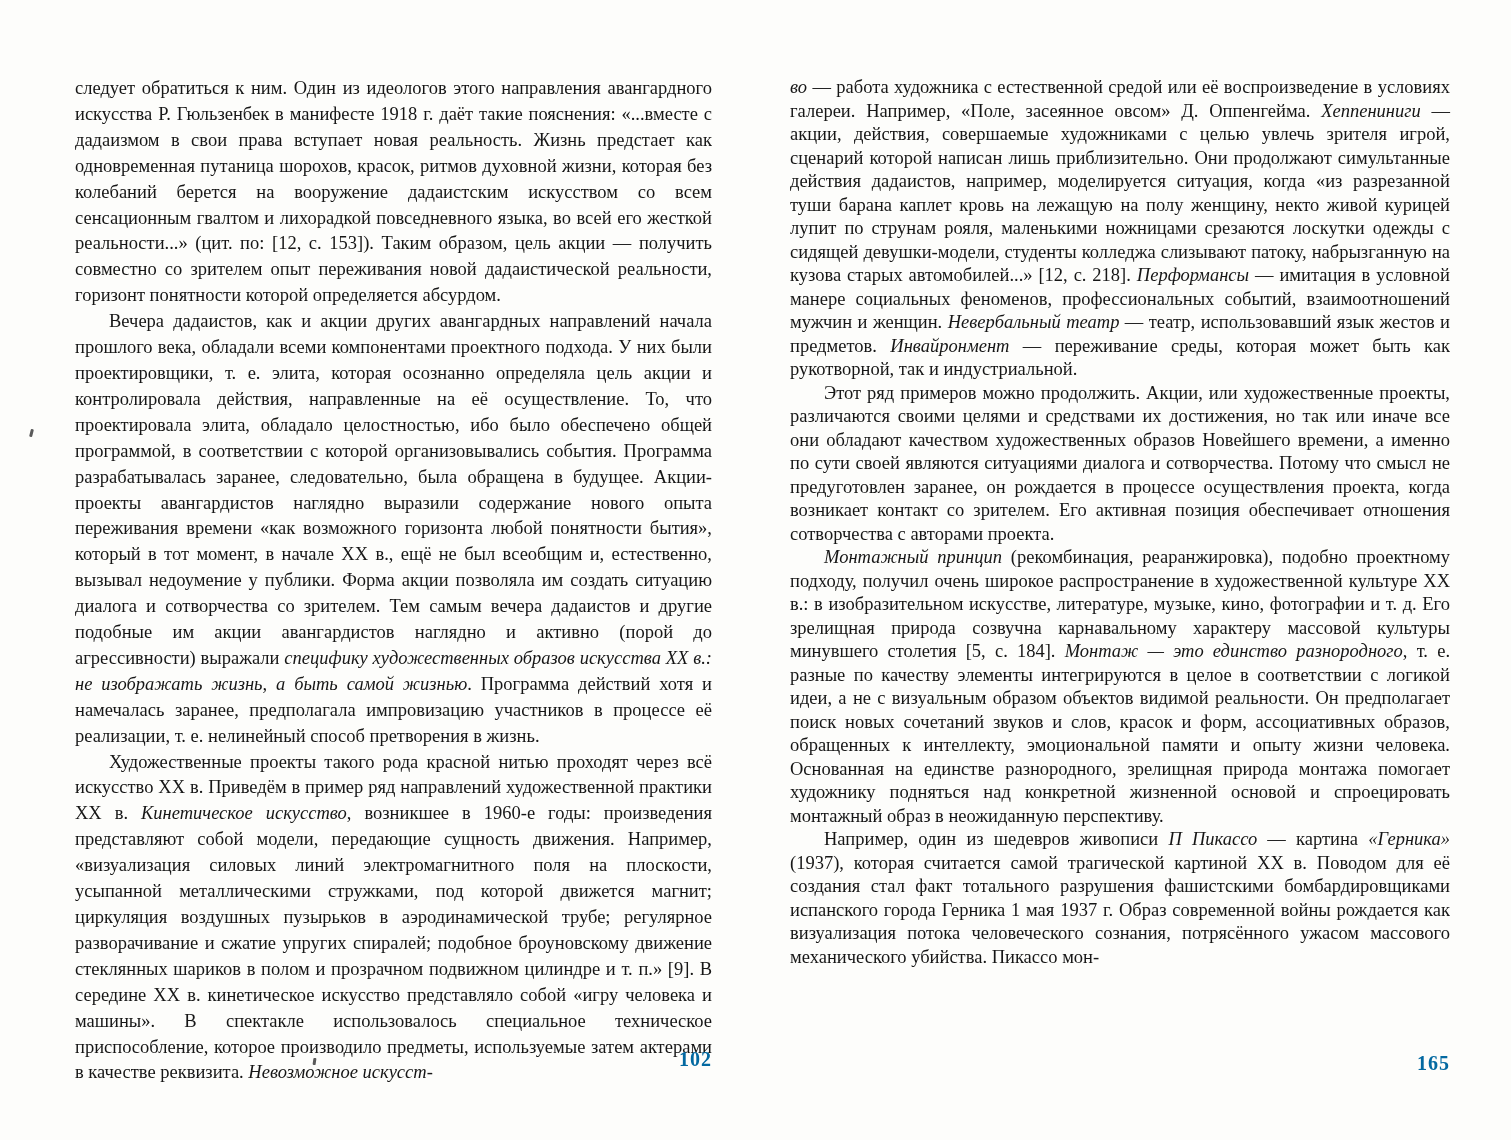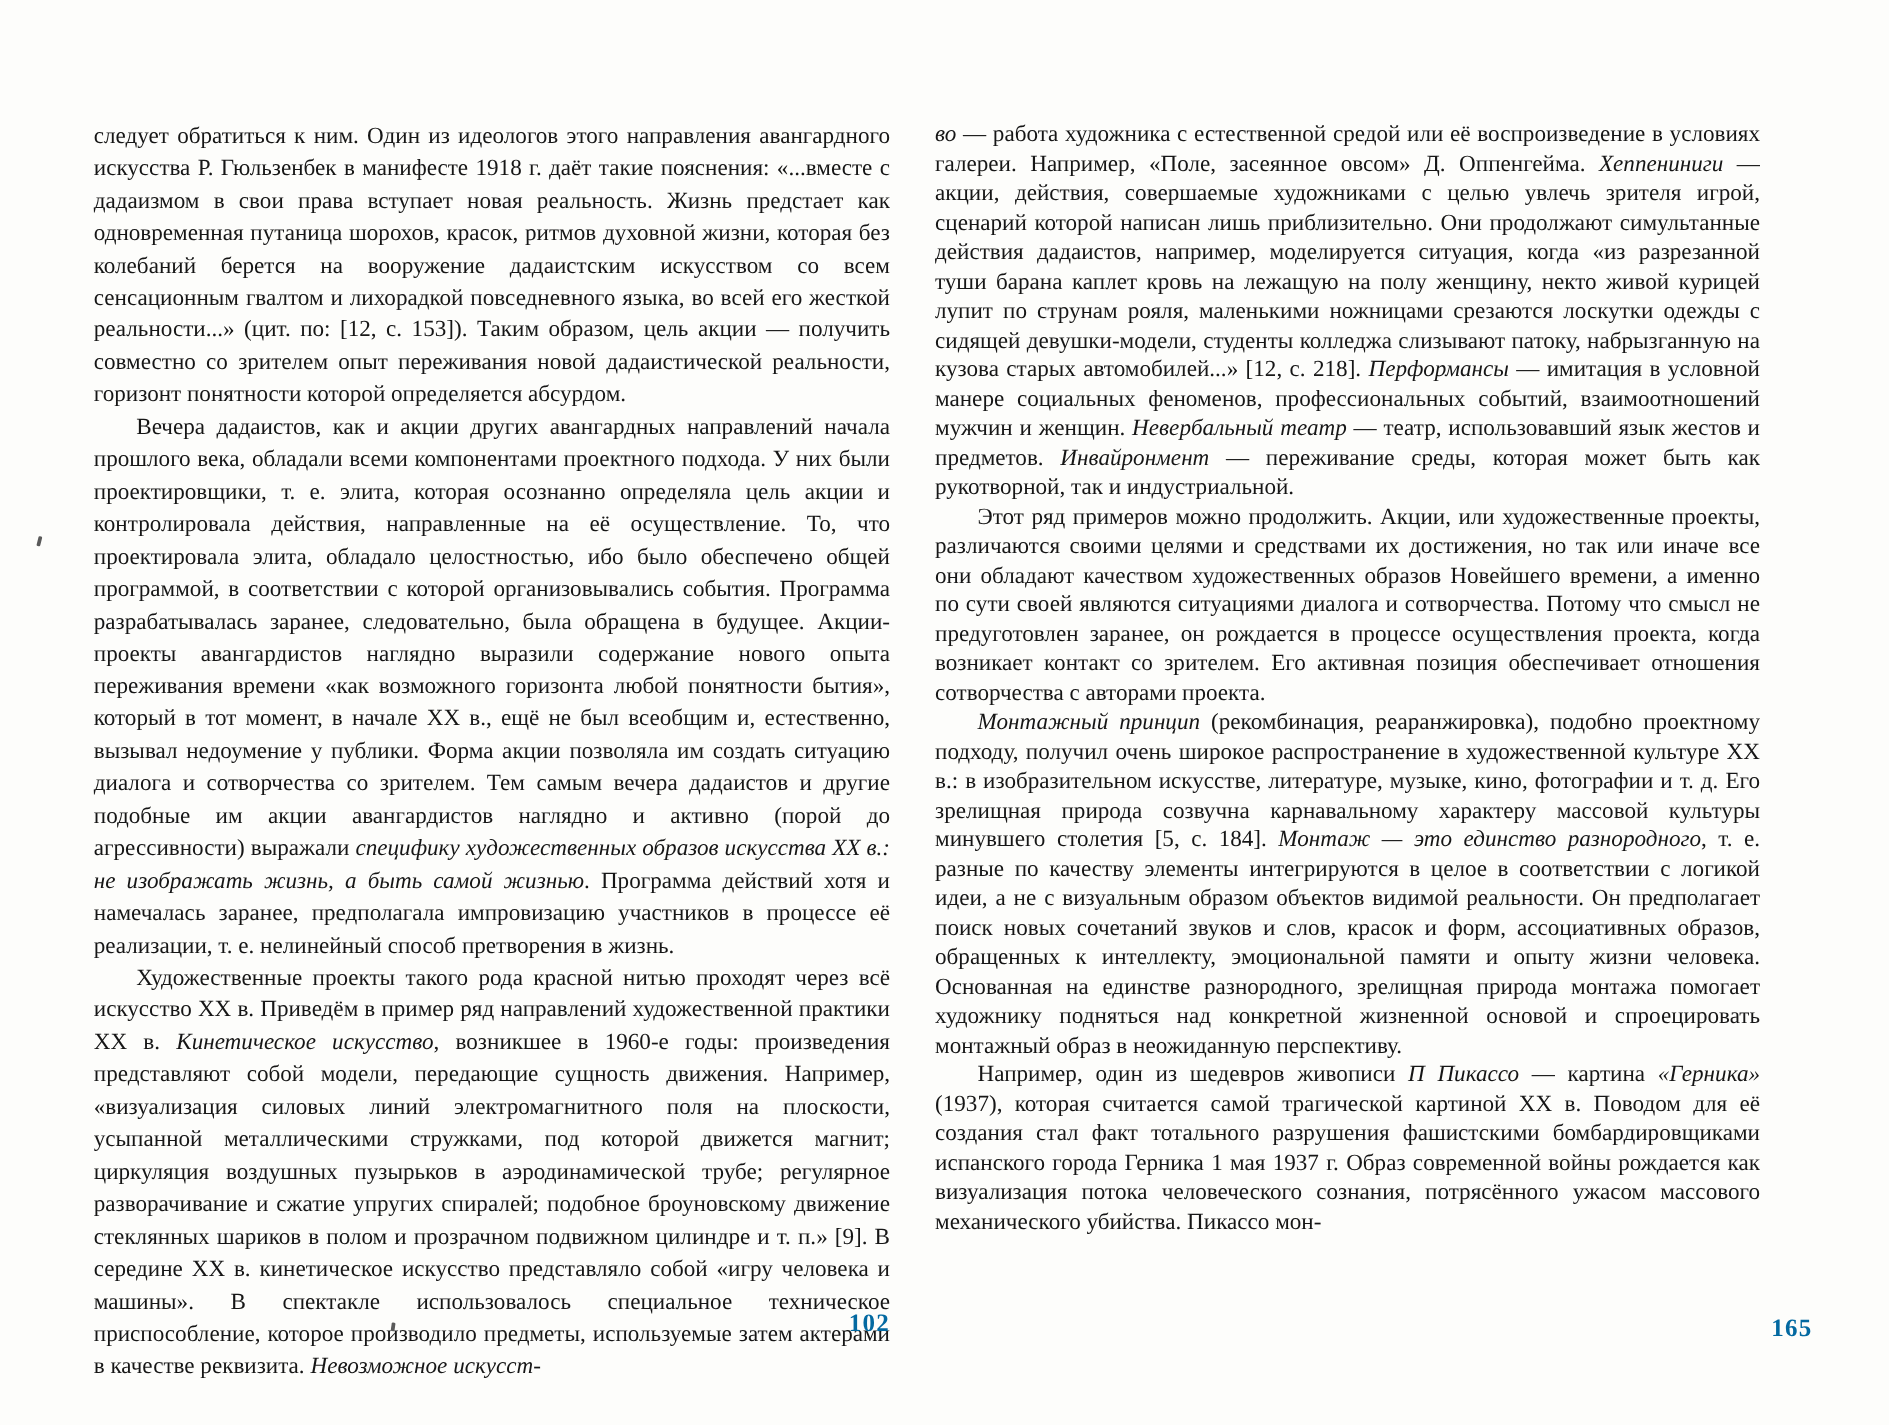--- a/index.html
+++ b/index.html
@@ -14,23 +14,23 @@
   }
   .spread { position: absolute; inset: 0; }
   .text-block {
     position: absolute;
     top: 76px;
     text-align: justify;
     hyphens: auto;
     -webkit-hyphens: auto;
   }
   .text-block.left  { left: 75px;  width: 637px; font-size: 18.5px; line-height: 25.9px; }
-  .text-block.right { left: 748px; width: 660px; font-size: 18.5px; line-height: 23.5px; }
+  .text-block.right { left: 790px; width: 660px; font-size: 18.5px; line-height: 23.5px; }
   .text-block p { margin: 0; text-indent: 34px; }
-  .text-block p.no-indent { text-indent: 0; margin-top: 21px; }
+  .text-block p.no-indent { text-indent: 0; }
   .text-block em { font-style: italic; }
   .pageno {
     position: absolute;
     text-align: right;
     font-size: 20px;
     font-weight: 700;
     letter-spacing: 1px;
     color: #0369a1;
   }
   .pageno.left  { left: 75px;  width: 637px; top: 1048px; }

